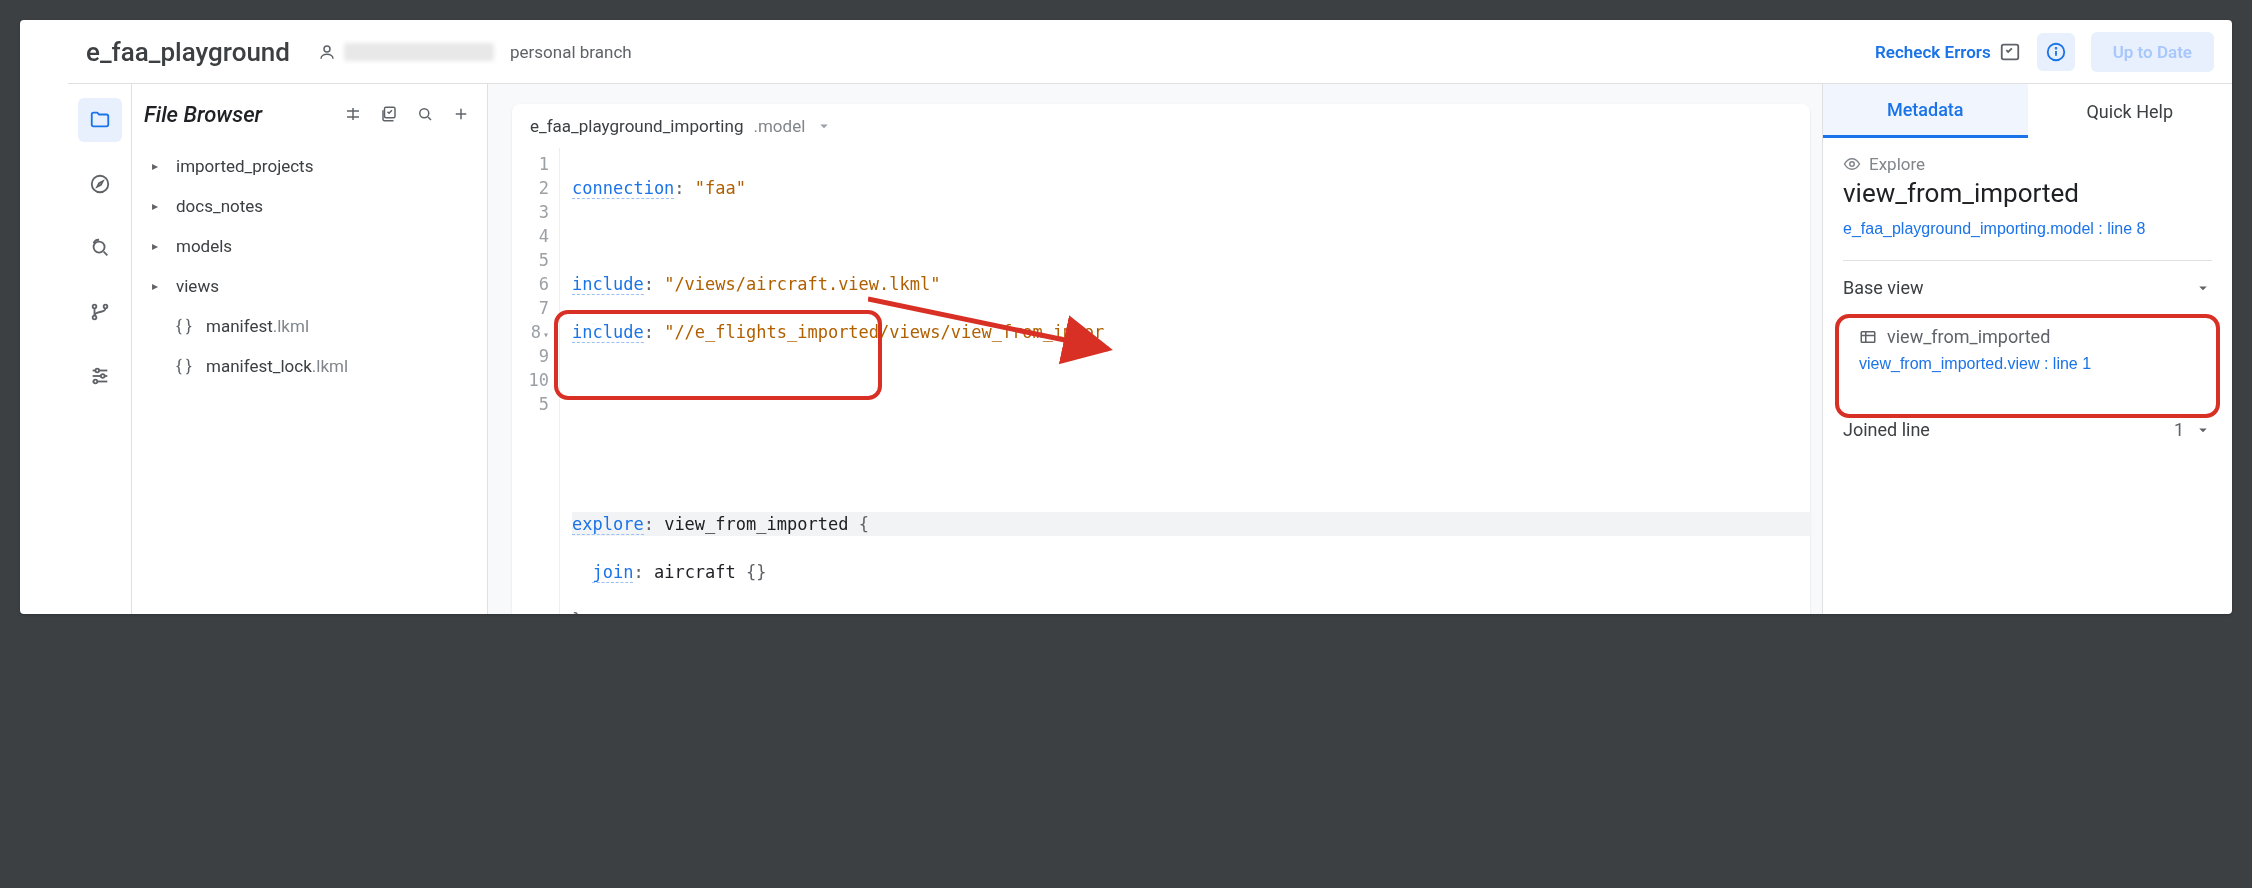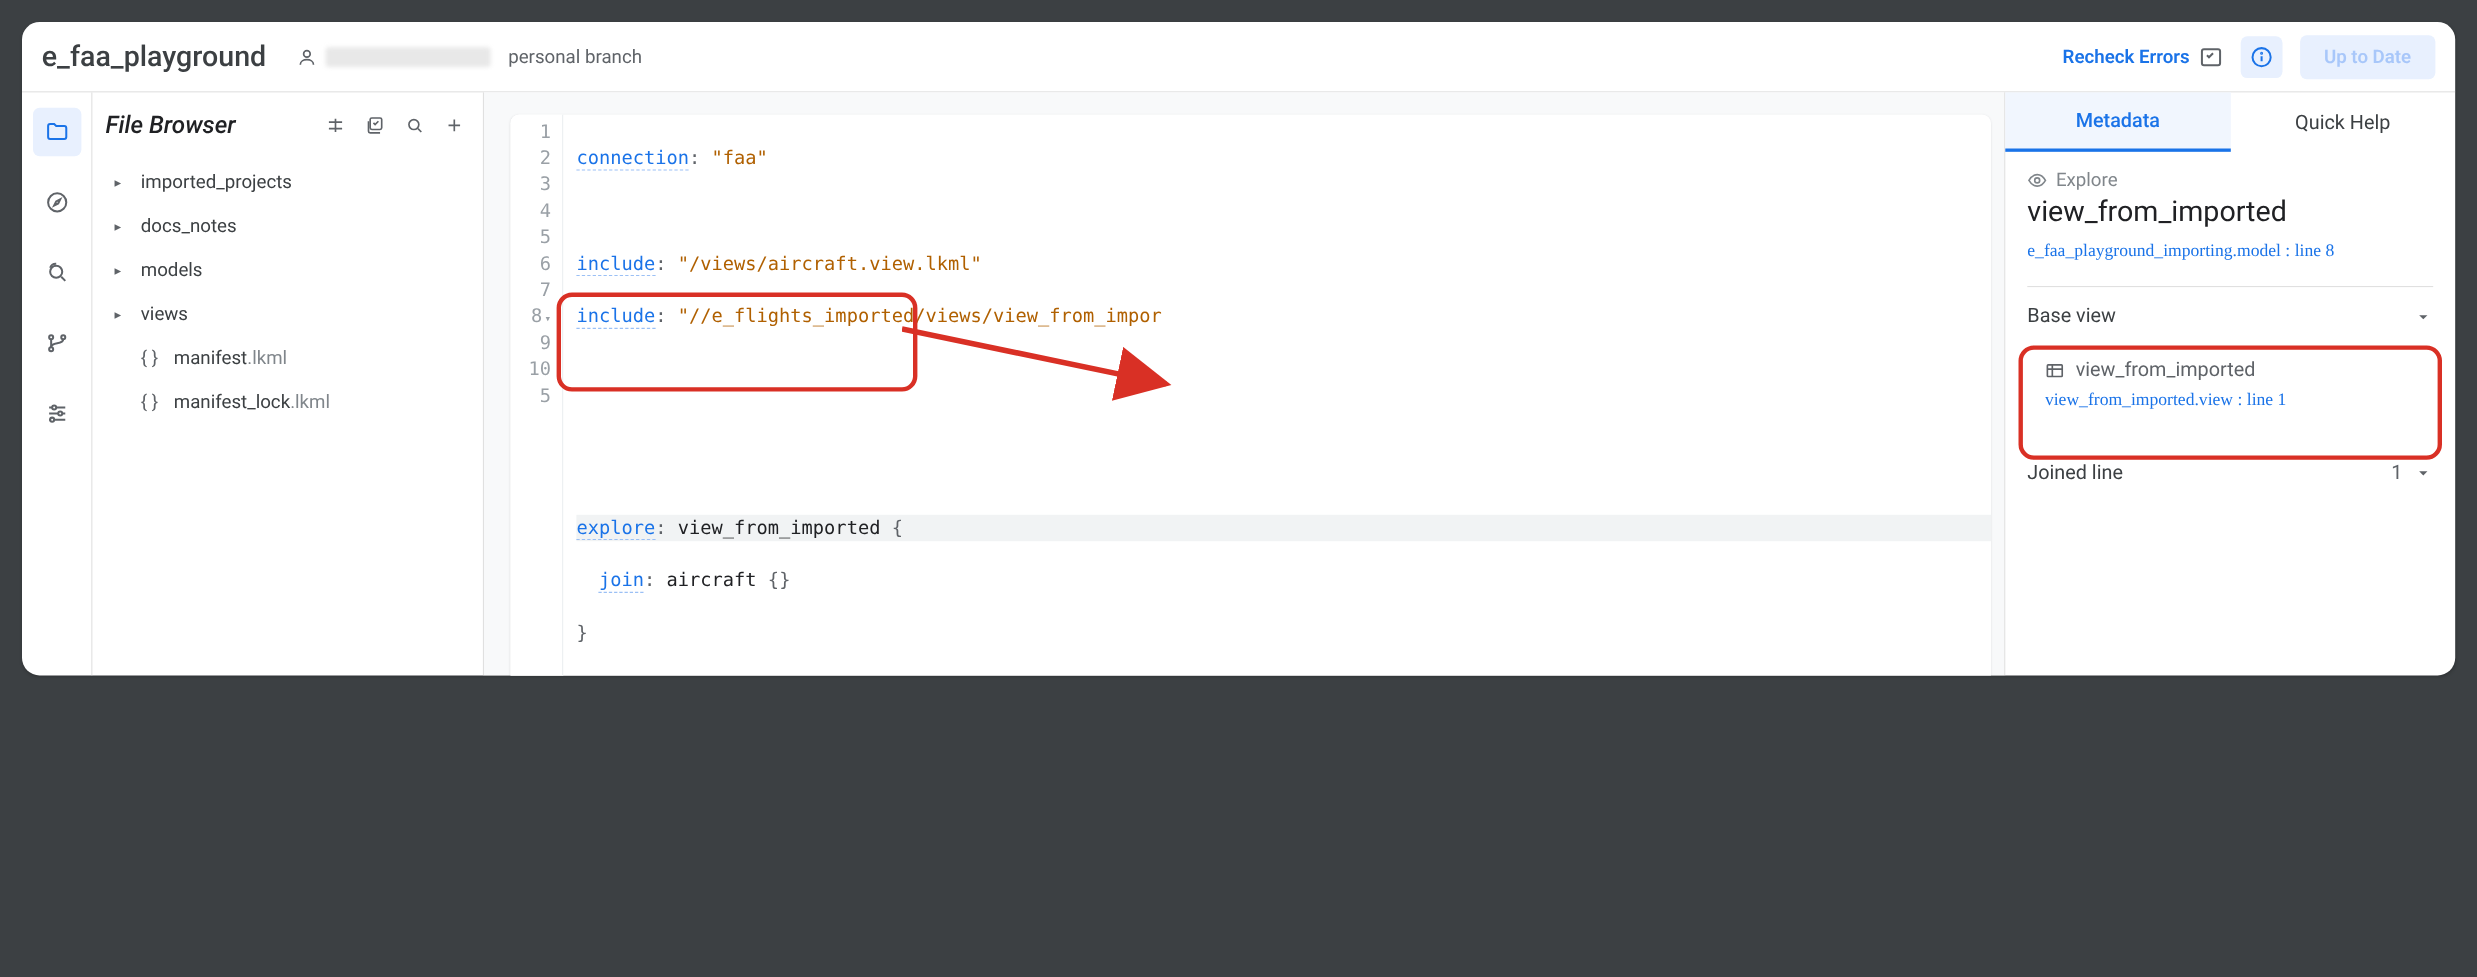--- a/index.html
+++ b/index.html
@@ -5,23 +5,24 @@
   * { box-sizing: border-box; margin: 0; padding: 0; }
   body {
     font-family: -apple-system, BlinkMacSystemFont, "Segoe UI", Roboto, Helvetica, Arial, sans-serif;
     background: #3c4043;
     padding: 20px;
     font-size: 14px;
     color: #202124;
   }
   .app {
     background: #fff;
-    border-radius: 16px;
+    border-radius: 4px;
     overflow: hidden;
     box-shadow: 0 1px 3px rgba(0,0,0,.2);
+    padding-left: 48px;
   }
   
   .header {
     display: flex;
     align-items: center;
     height: 64px;
     padding: 0 18px;
     border-bottom: 1px solid #e0e0e0;
   }
   .project-title {
@@ -264,21 +265,21 @@
     color: #80868b;
     font-size: 17px;
     margin-bottom: 4px;
   }
   .meta-title {
     font-size: 26px;
     font-weight: 400;
     margin-bottom: 10px;
   }
   .meta-link {
-    font-family: Liberation Serif, serif;
+    font-family: Liberation Sans, sans-serif;
     color: #1a73e8;
     font-size: 16px;
     line-height: 22px;
     cursor: pointer;
   }
   .meta-divider {
     border: none;
     border-top: 1px solid #e0e0e0;
     margin: 20px 0 16px 0;
   }
@@ -450,20 +451,27 @@
         <div class="tree-row">
           <span class="tree-caret"></span>
           <span class="tree-icon">{ }</span>
           <span><span>manifest_lock</span><span class="tree-ext">.lkml</span></span>
         </div>
       </div>
     </div>
 
     <div class="editor">
       <div class="editor-card">
+        <div class="editor-tab">
+          <span>e_faa_playground_importing</span>
+            <span class="ext">.model</span>
+          <svg class="ico-s" viewBox="0 0 24 24" fill="currentColor" style="color:#9aa0a6">
+              <path d="M7 10l5 5 5-5z"></path>
+            </svg>
+        </div>
         <div class="code-area">
           <div class="gutter">
             <div class="gut-row">1</div>
             <div class="gut-row">2</div>
             <div class="gut-row">3</div>
             <div class="gut-row">4</div>
             <div class="gut-row">5</div>
             <div class="gut-row">6</div>
             <div class="gut-row">7</div>
             <div class="gut-row fold-marker">8</div>

